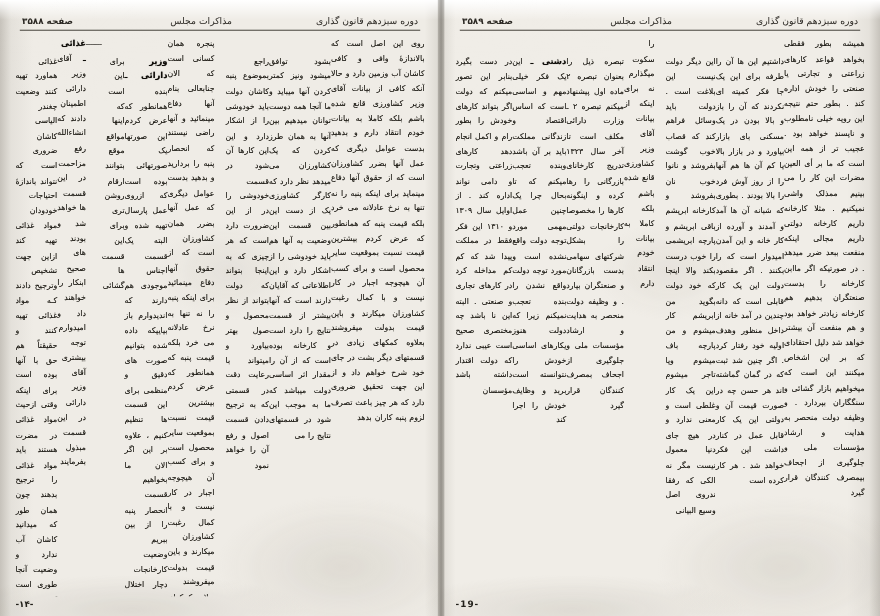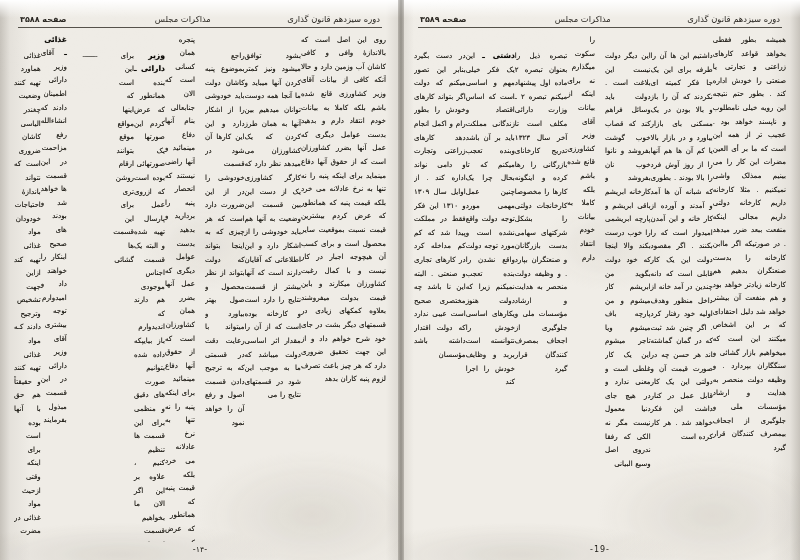--- a/index.html
+++ b/index.html
@@ -105,30 +105,31 @@
   }
   .heading-line{
     margin:2px 0 0 0;
     font-size:7.6px;
     line-height:13.6px;
     text-align:center;
     color:#0d0b07;
   }
   .dashline{
     text-align:right;font-size:7px;color:#2a2722;
-    line-height:12px;margin:16px;
+    line-height:12px;margin:0;
   }
   
   .folio{
     position:relative;z-index:3;
-    text-align:center;
+    text-align:left;
     font-size:8px;
     color:#22201a;
     padding-top:3px;
     letter-spacing:1px;
+    font-weight:bold;
   }
   
   .spine{
     position:absolute;top:0;bottom:0;left:398px;width:6px;
     background:linear-gradient(to right,
       rgba(90,85,76,.30), rgba(60,56,48,.45), rgba(90,85,76,.30));
     z-index:5;pointer-events:none;
   }
 </style>
 </head>

